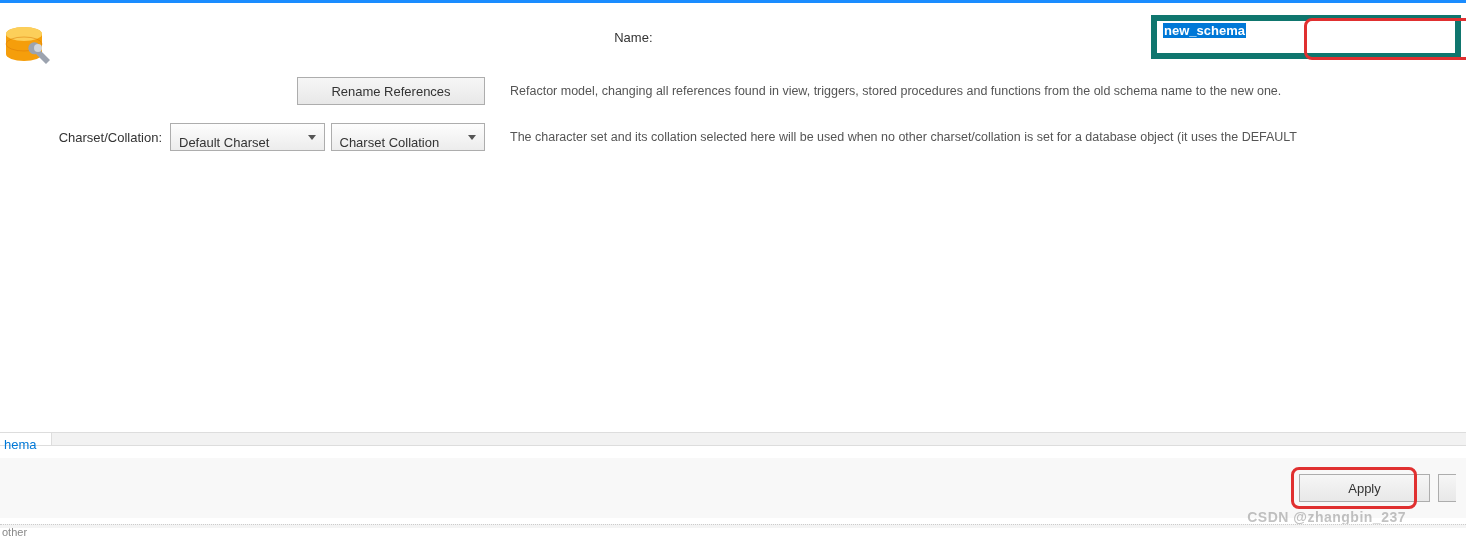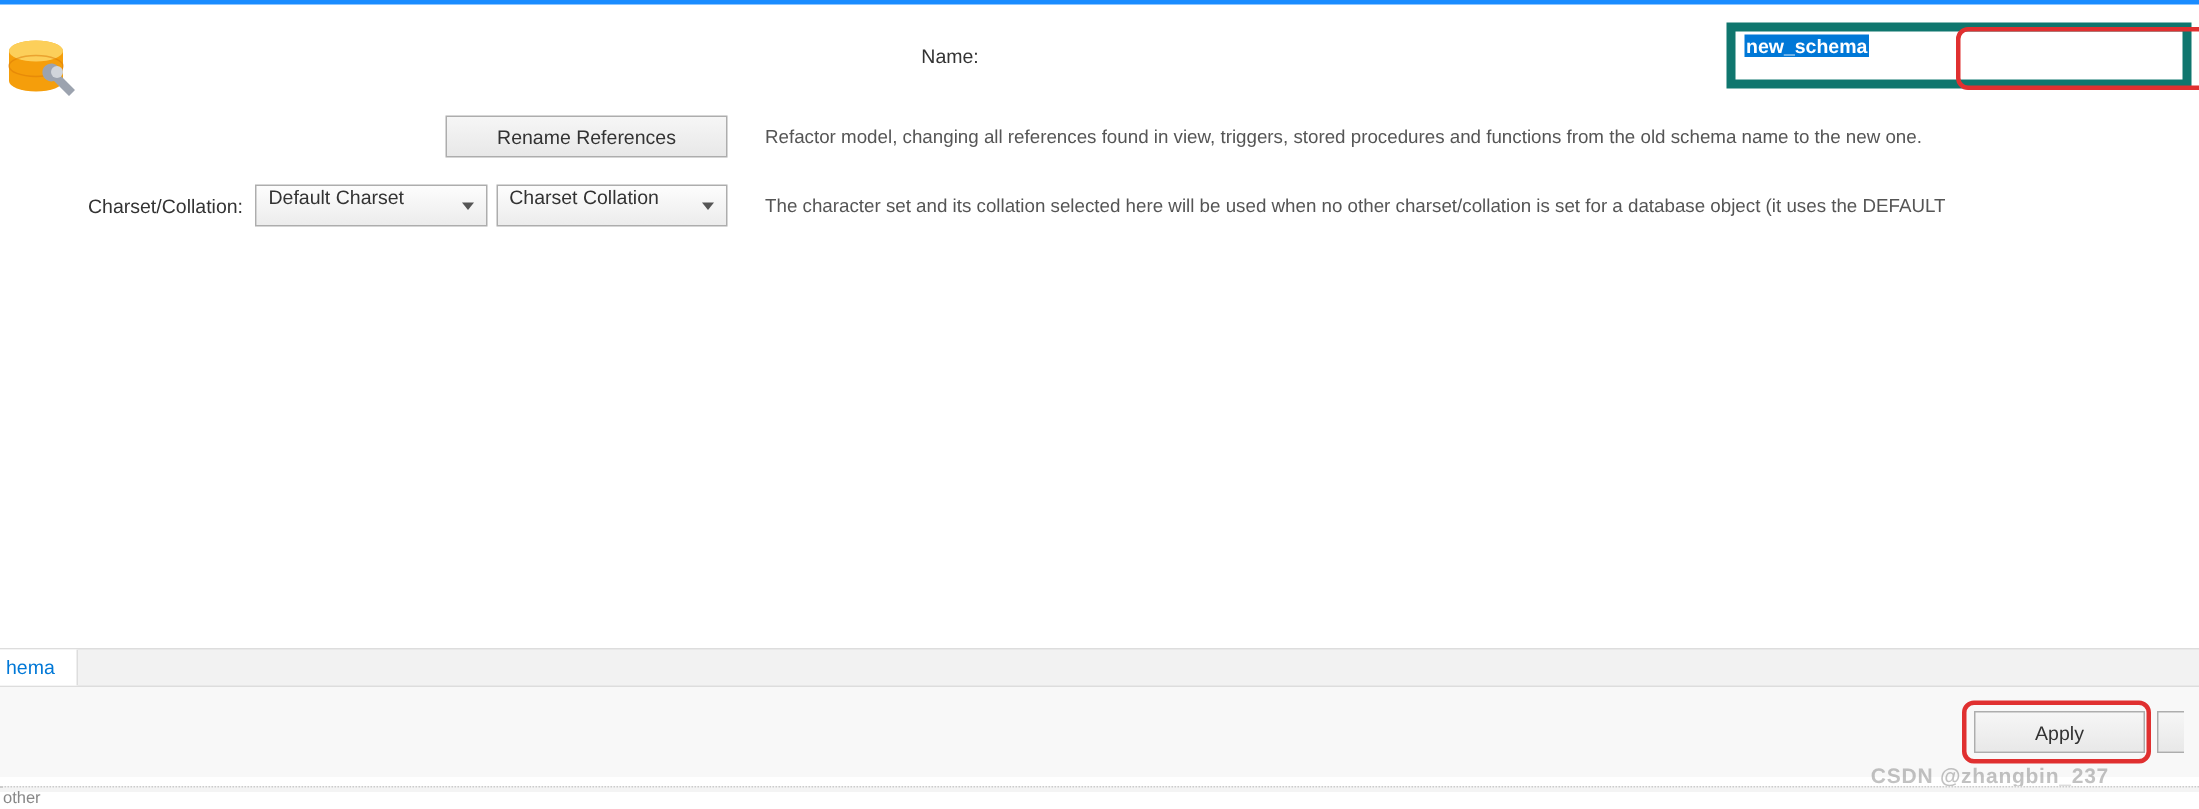--- a/index.html
+++ b/index.html
@@ -110,21 +110,21 @@
       border: 1px solid #adadad;
       height: 28px;
       width: 168px;
       padding: 0 22px 0 8px;
       font-family: inherit;
       font-size: 13px;
       color: #333;
       cursor: pointer;
       position: relative;
       display: flex;
-      align-items: flex-start;
+      align-items: flex-end;
       overflow: hidden;
       white-space: nowrap;
     }
     .select::after {
       content: "";
       position: absolute;
       right: 8px;
       top: 50%;
       margin-top: -2px;
       border-left: 4px solid transparent;
@@ -132,21 +132,21 @@
       border-top: 5px solid #555;
     }
     .row2-input {
       display: flex;
       justify-content: flex-end;
     }
     .tabs {
       position: absolute;
       left: 0; right: 0;
       top: 432px;
-      height: 26px;
+      height: 14px;
       background: #f2f2f2;
       border-top: 1px solid #ddd;
       border-bottom: 1px solid #ddd;
       display: flex;
       align-items: stretch;
     }
     .tab {
       padding: 4px 14px 0 4px;
       font-size: 13px;
       color: #0078d7;
@@ -164,21 +164,21 @@
       justify-content: flex-end;
       align-items: center;
       padding-right: 10px;
       gap: 8px;
     }
     .apply-wrap {
       position: relative;
       display: inline-block;
     }
     .btn-apply {
-      width: 114px;
+      width: 131px;
     }
     .hi-apply {
       top: -7px; left: -8px;
       width: 126px; height: 42px;
     }
     .btn-partial {
       width: 18px;
       background: linear-gradient(#f6f6f6,#e8e8e8);
       border: 1px solid #adadad;
       border-right: none;

